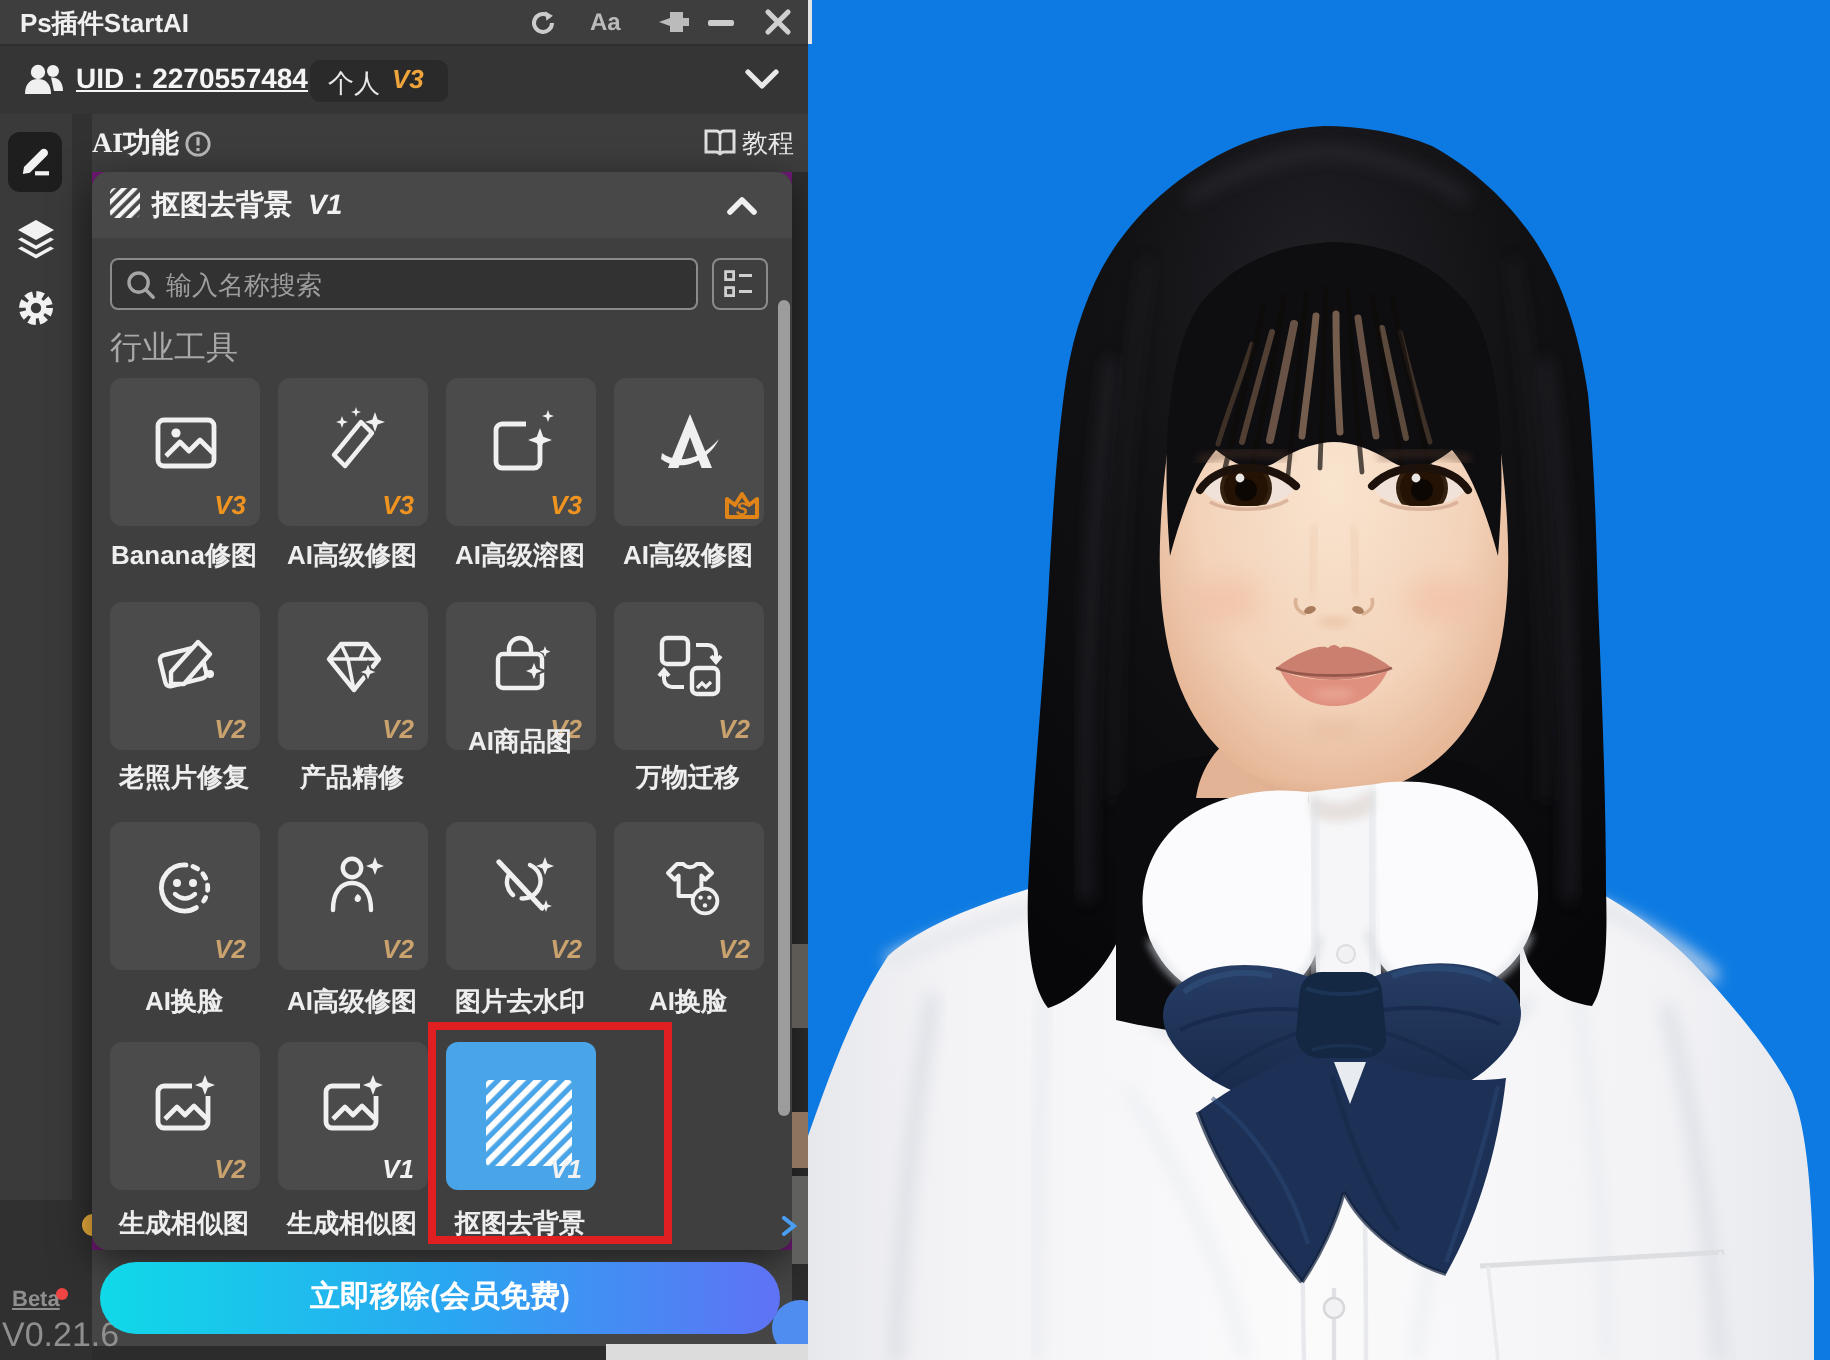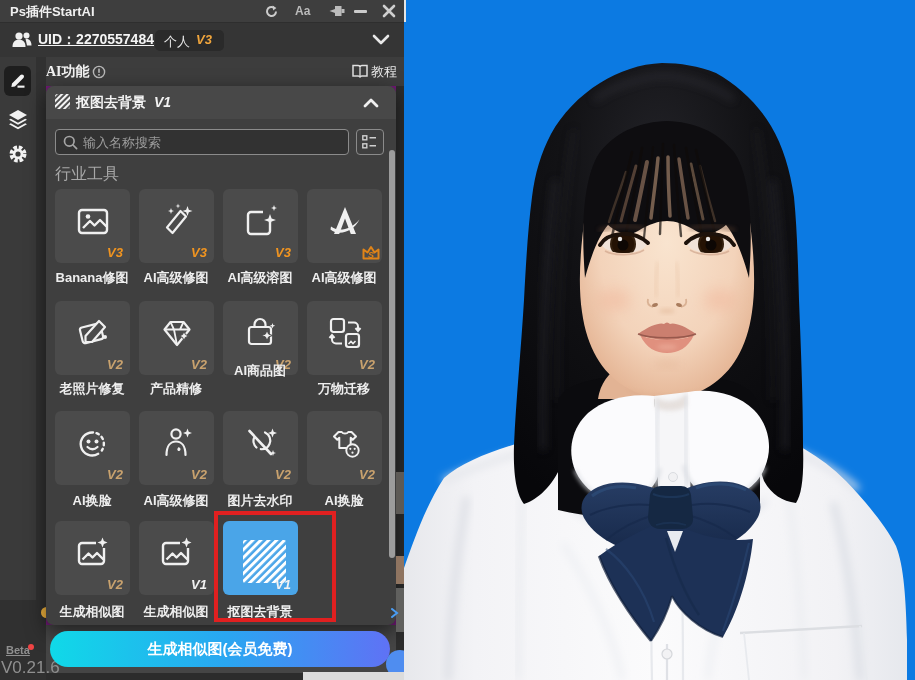--- a/index.html
+++ b/index.html
@@ -487,15 +487,15 @@
     </svg>
     <div class="abs" style="left:386px;top:650px;width:28px;height:28px;border-radius:50%;background:#4f8df0;"></div>
 
     <div class="abs" style="left:46px;top:673px;width:257px;height:7px;background:#2c2c2c;"></div>
     <div class="abs" style="left:303px;top:672px;width:101px;height:8px;background:#dcdcdc;"></div>
 
     <span class="abs" style="left:6px;top:644px;font-size:11px;font-weight:bold;color:#8f8f8f;text-decoration:underline;">Beta</span>
     <div class="abs" style="left:28px;top:644px;width:6px;height:6px;border-radius:50%;background:#ef4444;"></div>
     <span class="abs" style="left:1px;top:658px;font-size:17px;color:#8f8f8f;">V0.21.6</span>
 
-    <div class="abs" style="left:50px;top:631px;width:340px;height:36px;border-radius:18px;background:linear-gradient(90deg,#10d9e8 0%,#2aa6f1 52%,#5f72f5 100%);text-align:center;line-height:36px;font-size:15px;font-weight:bold;color:#ffffff;">生成相似图(会员免费)</div>
+    <div class="abs" style="left:50px;top:631px;width:340px;height:36px;border-radius:18px;background:linear-gradient(90deg,#10d9e8 0%,#2aa6f1 52%,#5f72f5 100%);text-align:center;line-height:36px;font-size:15px;font-weight:bold;color:#ffffff;">立即移除(会员免费)</div>
   </div>
 </div>
 
 </body></html>

